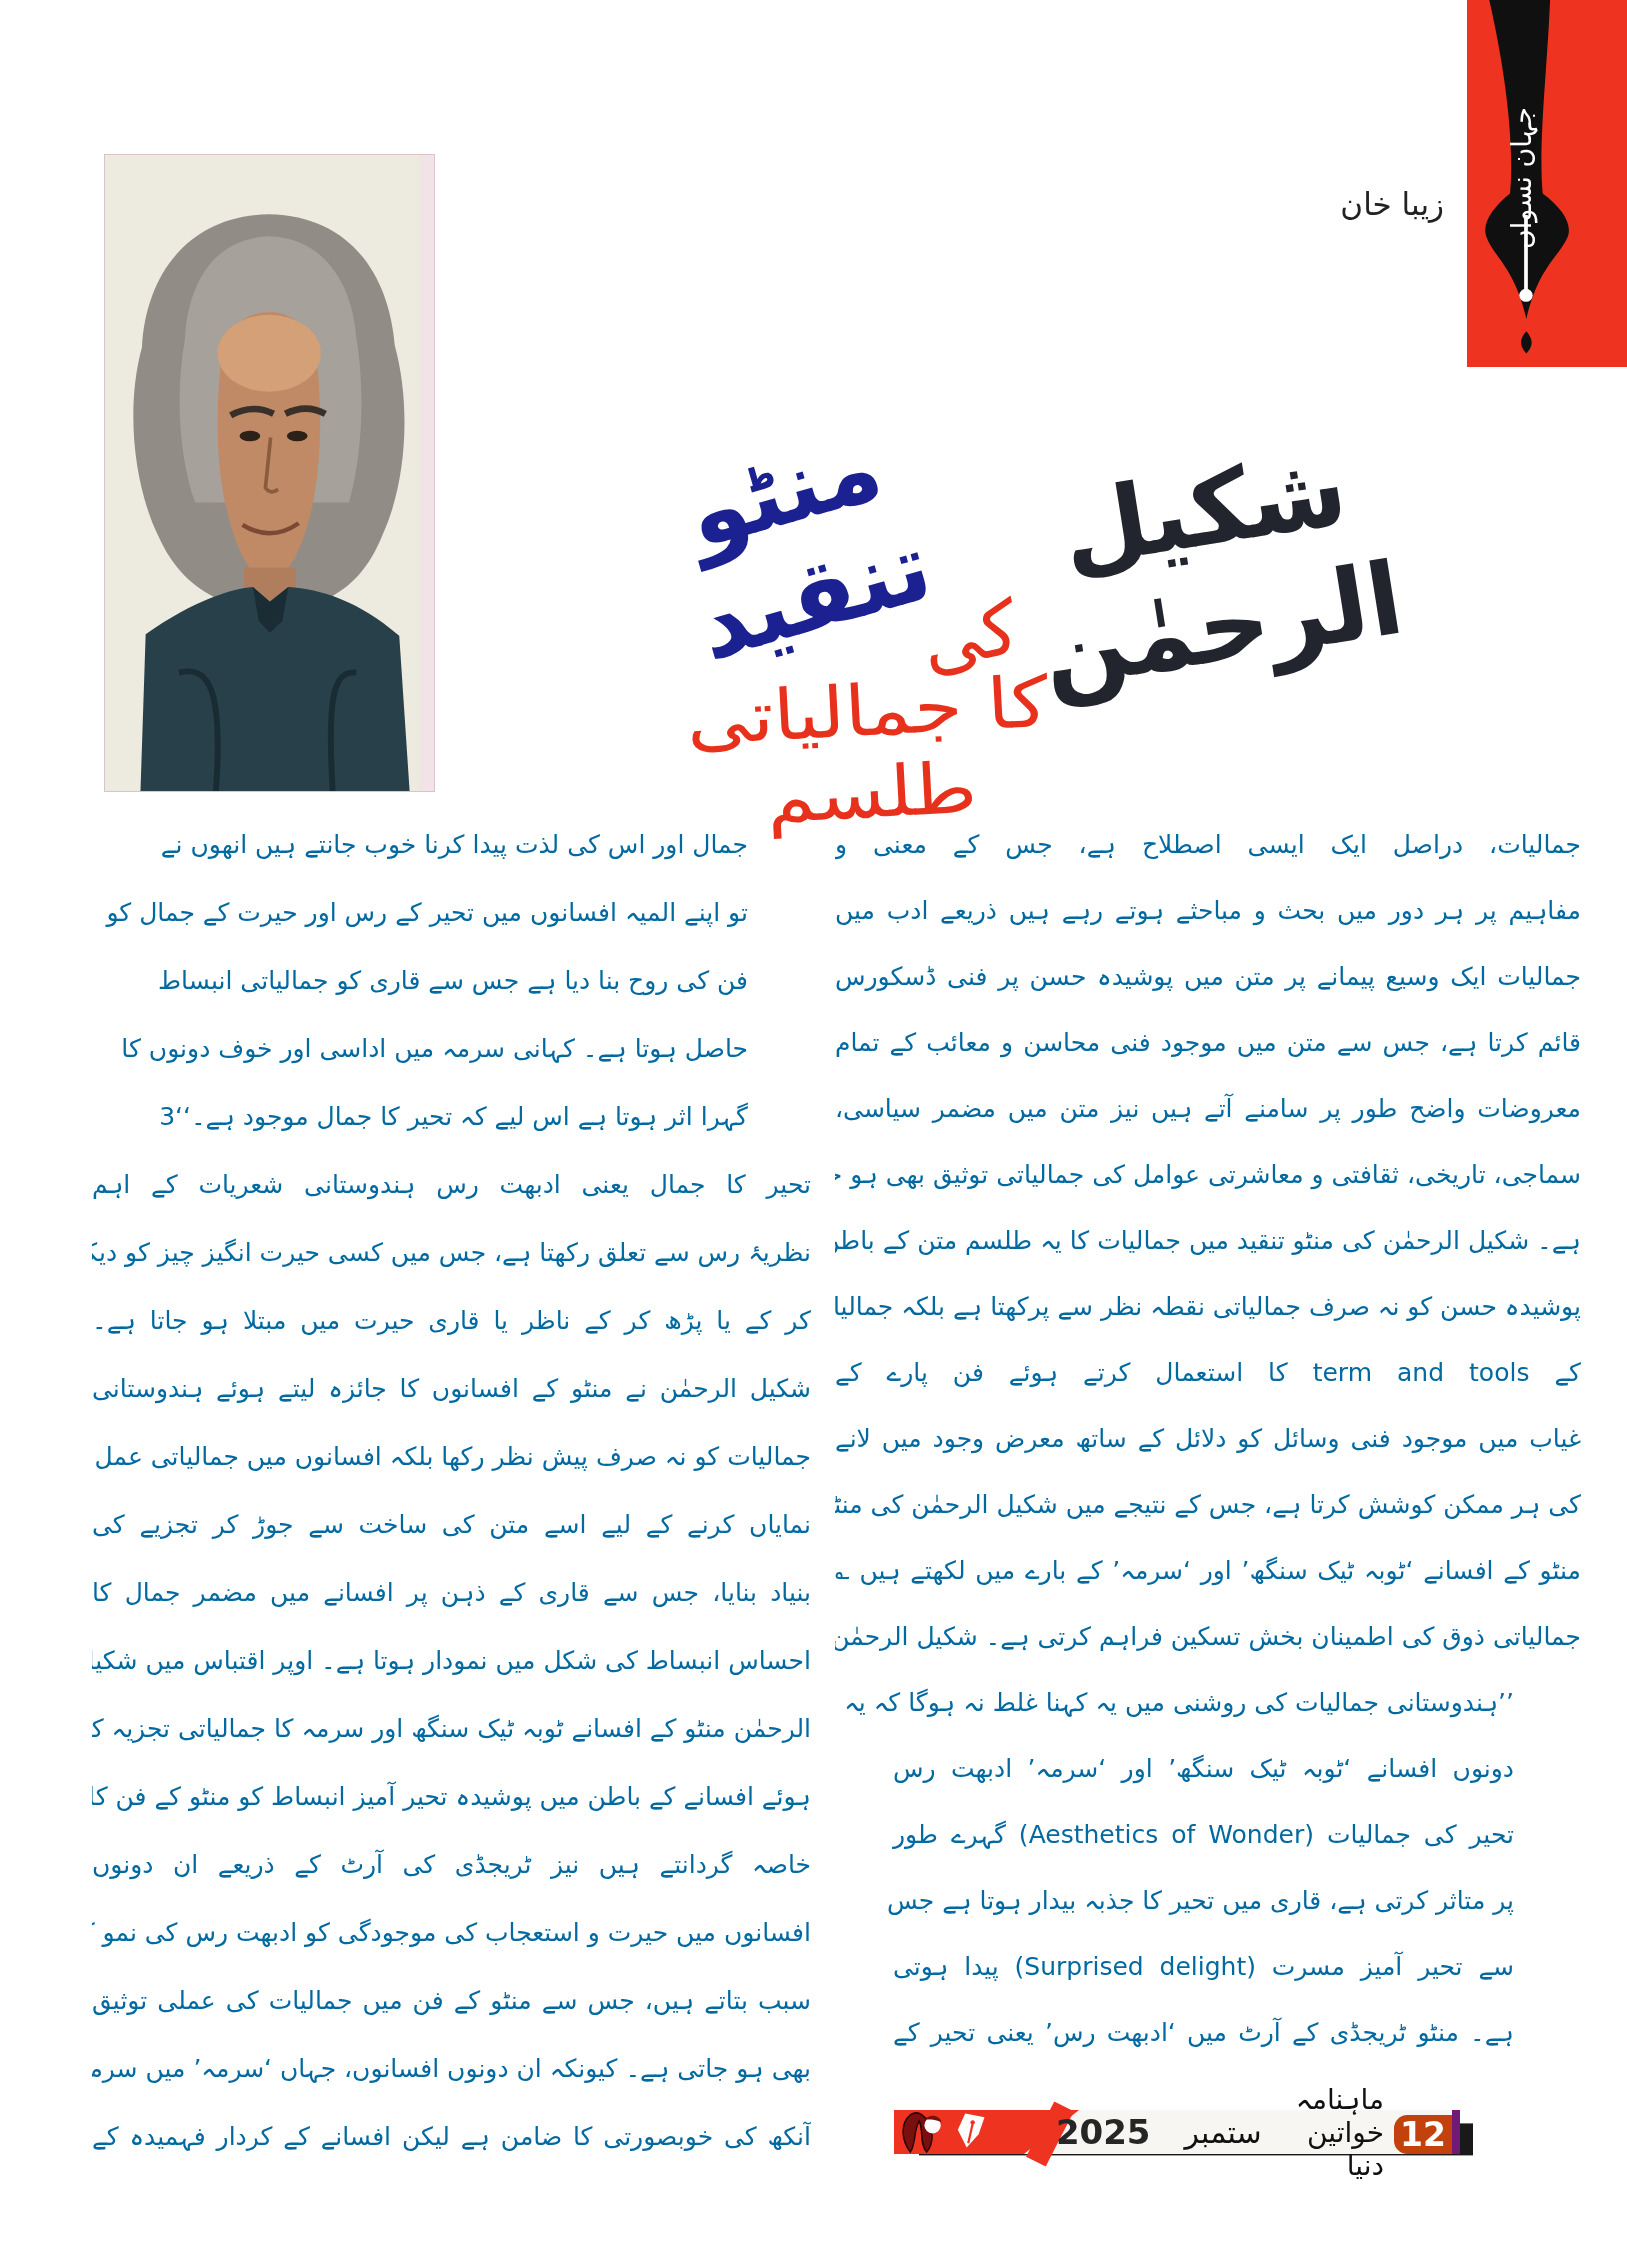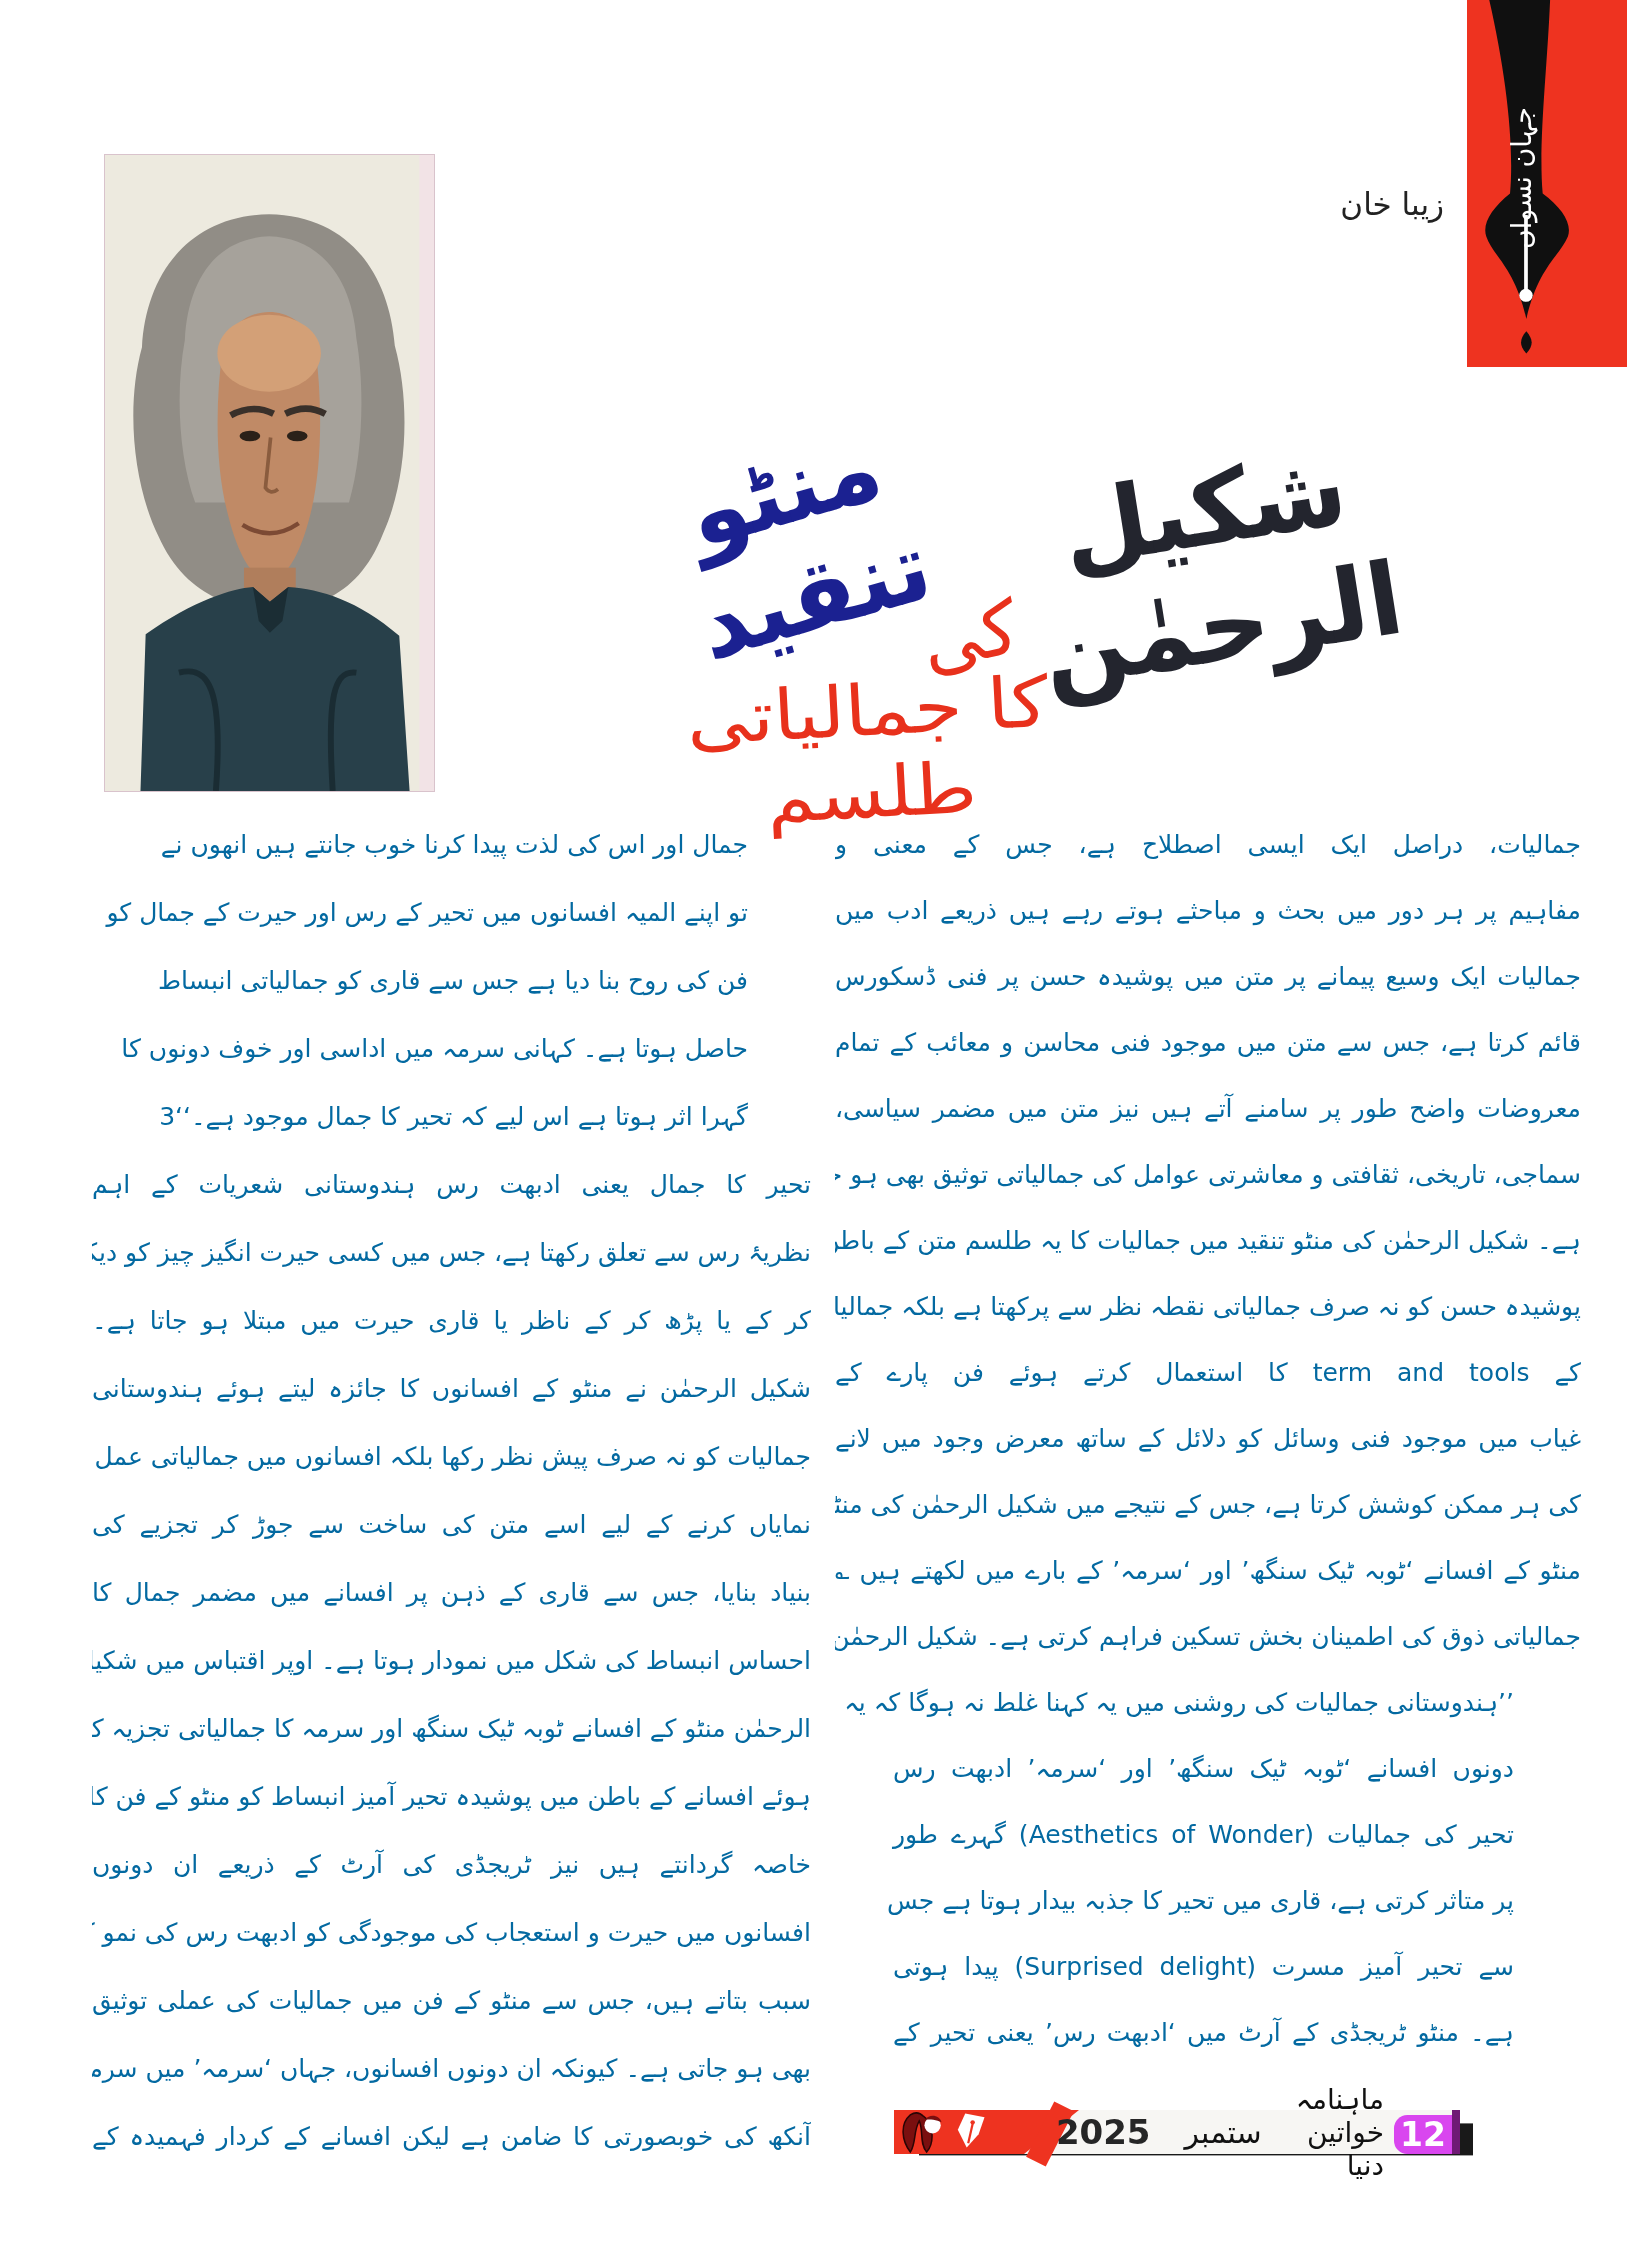--- a/index.html
+++ b/index.html
@@ -51,21 +51,21 @@
   .footer-logo svg{display:block;width:100%;height:100%;}
   .footer-white{position:absolute;left:0;top:0;width:558px;height:44px;
     background:#f7f6f3;clip-path:polygon(185px 0,558px 0,558px 44px,130px 44px);}
   .footer-stripe{position:absolute;left:145px;top:-7.4px;width:22px;height:62px;
     background:#ee3320;transform:rotate(27deg);}
   .footer-text{position:absolute;left:186px;right:68px;top:0;height:44px;
     display:flex;direction:rtl;align-items:center;gap:34px;}
   .footer-mag{font-size:28px;color:#111;}
   .footer-month{font-size:30px;color:#111;}
   .footer-year{font-size:34px;font-weight:bold;color:#262626;direction:ltr;}
-  .page-badge{position:absolute;right:0;top:5px;bottom:0;width:58px;background:#d946ef;
+  .page-badge{position:absolute;right:0;top:5px;bottom:0;width:58px;background:#c2410c;
     border-radius:13.3px 0 0 13.3px;display:flex;align-items:center;justify-content:center;
     color:#fff;font-size:33px;font-weight:bold;}
 </style>
 </head>
 <body>
 
 <div class="abs banner">
   <svg viewBox="0 0 217 512" preserveAspectRatio="none">
     <rect x="0" y="0" width="217" height="512" fill="#ee3320"></rect>
     <path d="M30,0 L112,0 C108,100 96,200 102,270 C128,290 142,312 136,330

